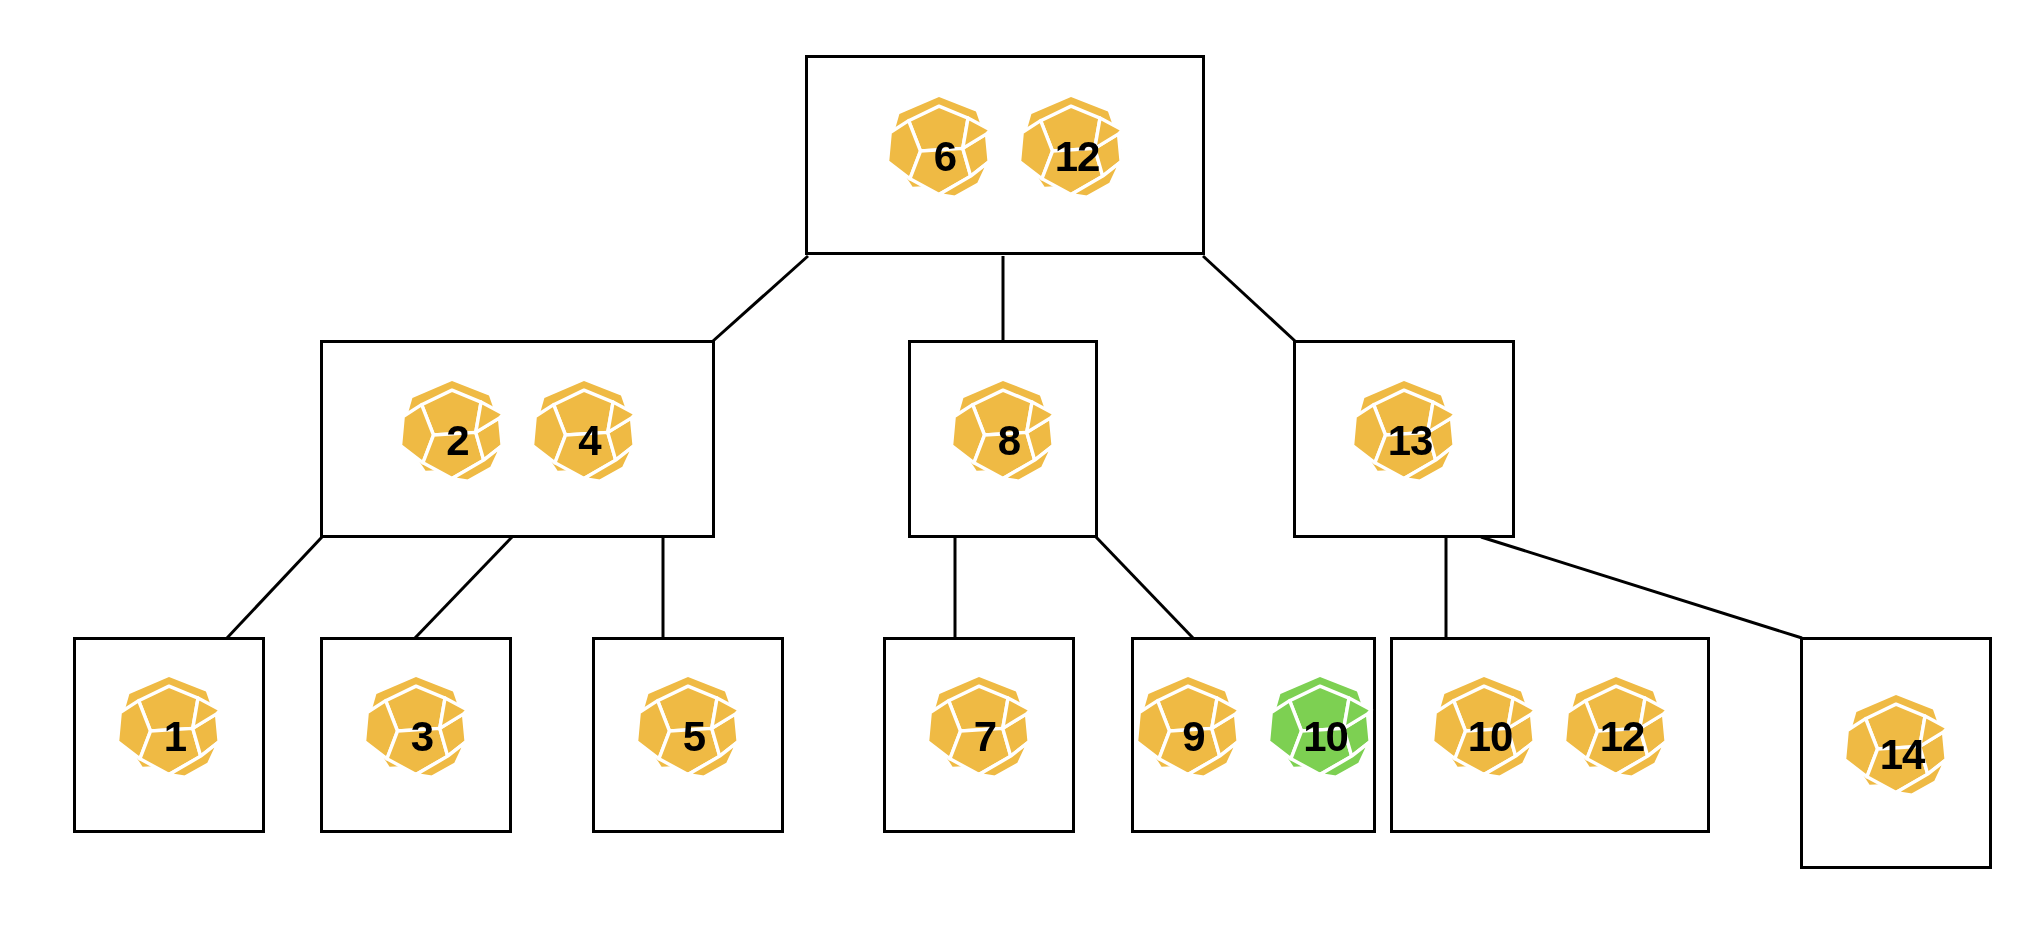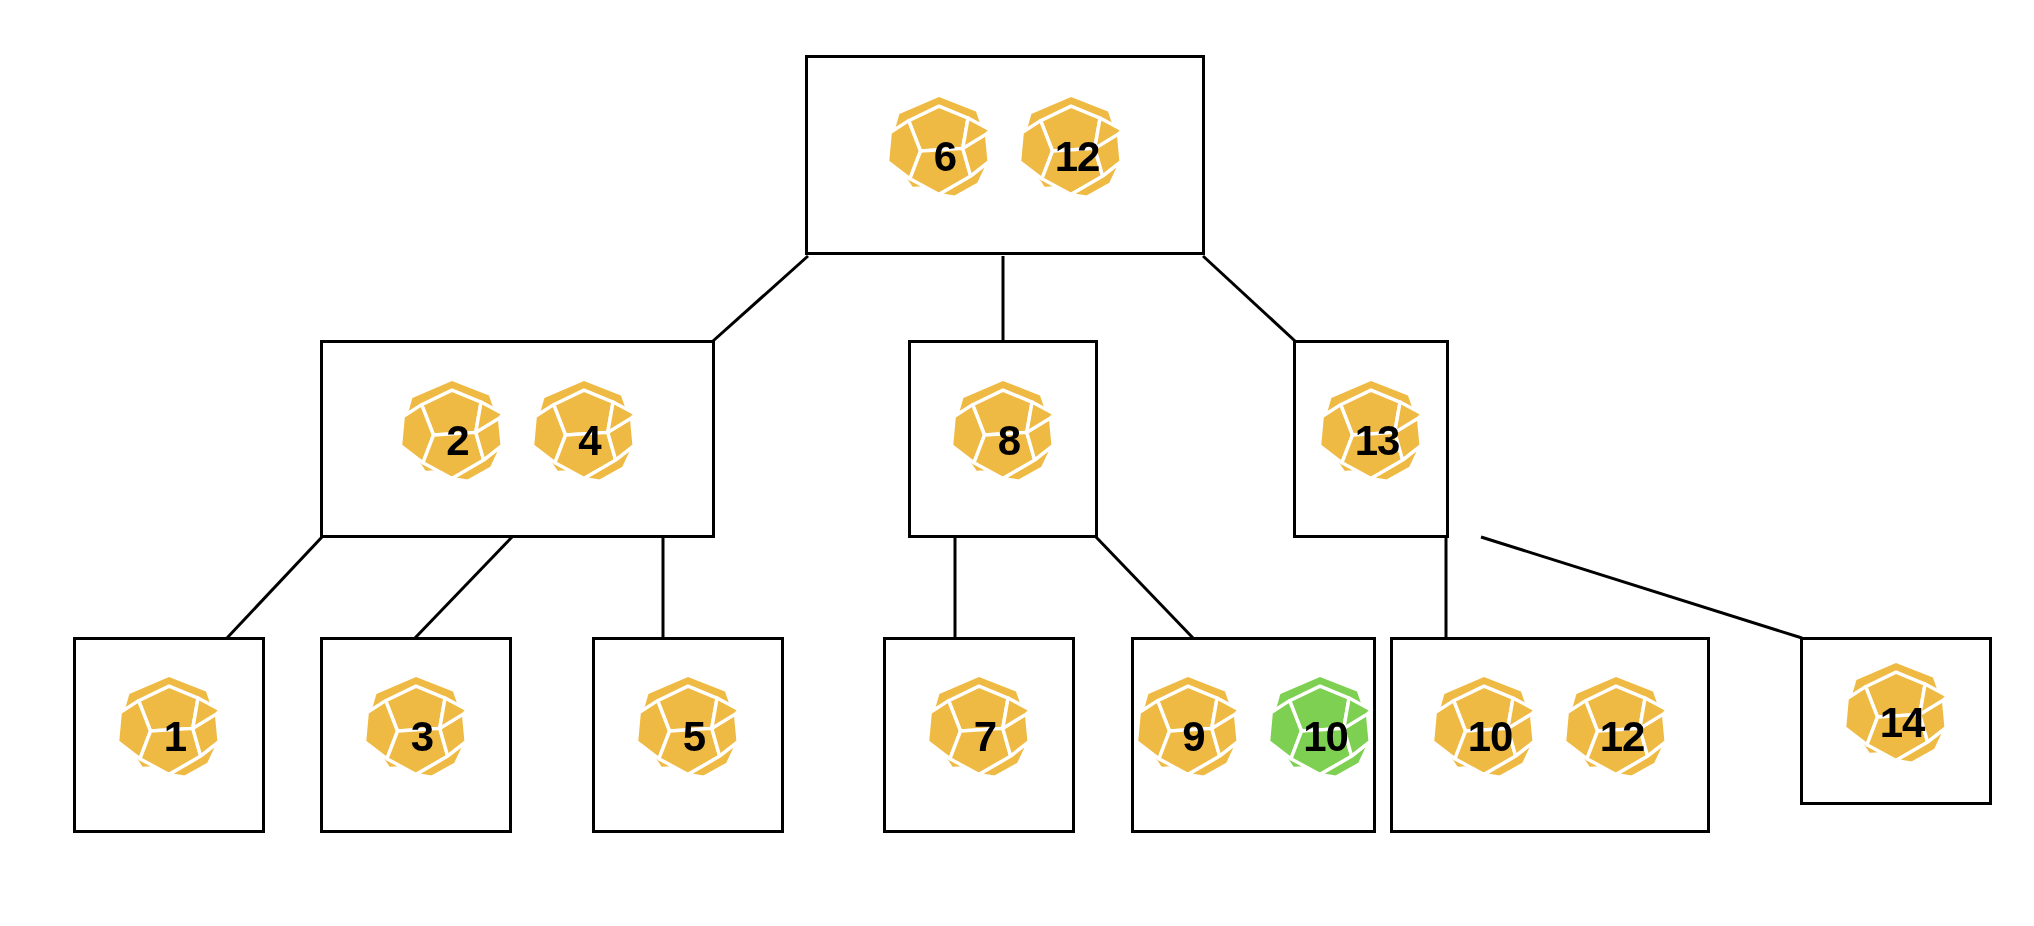--- a/index.html
+++ b/index.html
@@ -141,21 +141,21 @@
             <polygon points="50,13 72,22 68,45 36,47 27,24" fill="#EFBA44" stroke="#ffffff" stroke-width="2.6" stroke-linejoin="round"></polygon>
             <polygon points="27,24 36,47 28,68 11,55 13,33" fill="#EFBA44" stroke="#ffffff" stroke-width="2.6" stroke-linejoin="round"></polygon>
             <polygon points="36,47 68,45 74,66 50,80 28,68" fill="#EFBA44" stroke="#ffffff" stroke-width="2.6" stroke-linejoin="round"></polygon>
             <polygon points="68,45 86,34 88,55 74,66" fill="#EFBA44" stroke="#ffffff" stroke-width="2.6" stroke-linejoin="round"></polygon>
             <polygon points="72,22 89,31 86,34 68,45" fill="#EFBA44" stroke="#ffffff" stroke-width="2.6" stroke-linejoin="round"></polygon>
             <polygon points="74,66 88,55 80,72 62,82 50,80" fill="#EFBA44" stroke="#ffffff" stroke-width="2.6" stroke-linejoin="round"></polygon>
           </svg>
           <span class="key-label">8</span>
         </div>
       </div>
-      <div class="tree-node" style="left: 1293px; top: 340px; width: 156px; height: 198px; border-color: rgb(0, 0, 0);">
+      <div class="tree-node" style="left: 1293px; top: 340px; width: 222px; height: 198px; border-color: rgb(0, 0, 0);">
         <div class="key-cell">
           <svg viewBox="0 0 100 100">
             <polygon points="50,6 78,17 88,46 72,72 30,74 12,47 20,19" fill="#EFBA44"></polygon>
             <polygon points="50,13 72,22 68,45 36,47 27,24" fill="#EFBA44" stroke="#ffffff" stroke-width="2.6" stroke-linejoin="round"></polygon>
             <polygon points="27,24 36,47 28,68 11,55 13,33" fill="#EFBA44" stroke="#ffffff" stroke-width="2.6" stroke-linejoin="round"></polygon>
             <polygon points="36,47 68,45 74,66 50,80 28,68" fill="#EFBA44" stroke="#ffffff" stroke-width="2.6" stroke-linejoin="round"></polygon>
             <polygon points="68,45 86,34 88,55 74,66" fill="#EFBA44" stroke="#ffffff" stroke-width="2.6" stroke-linejoin="round"></polygon>
             <polygon points="72,22 89,31 86,34 68,45" fill="#EFBA44" stroke="#ffffff" stroke-width="2.6" stroke-linejoin="round"></polygon>
             <polygon points="74,66 88,55 80,72 62,82 50,80" fill="#EFBA44" stroke="#ffffff" stroke-width="2.6" stroke-linejoin="round"></polygon>
           </svg>
@@ -263,21 +263,21 @@
             <polygon points="50,13 72,22 68,45 36,47 27,24" fill="#EFBA44" stroke="#ffffff" stroke-width="2.6" stroke-linejoin="round"></polygon>
             <polygon points="27,24 36,47 28,68 11,55 13,33" fill="#EFBA44" stroke="#ffffff" stroke-width="2.6" stroke-linejoin="round"></polygon>
             <polygon points="36,47 68,45 74,66 50,80 28,68" fill="#EFBA44" stroke="#ffffff" stroke-width="2.6" stroke-linejoin="round"></polygon>
             <polygon points="68,45 86,34 88,55 74,66" fill="#EFBA44" stroke="#ffffff" stroke-width="2.6" stroke-linejoin="round"></polygon>
             <polygon points="72,22 89,31 86,34 68,45" fill="#EFBA44" stroke="#ffffff" stroke-width="2.6" stroke-linejoin="round"></polygon>
             <polygon points="74,66 88,55 80,72 62,82 50,80" fill="#EFBA44" stroke="#ffffff" stroke-width="2.6" stroke-linejoin="round"></polygon>
           </svg>
           <span class="key-label">12</span>
         </div>
       </div>
-      <div class="tree-node" style="left: 1800px; top: 637px; width: 192px; height: 168px; border-color: rgb(0, 0, 0);">
+      <div class="tree-node" style="left: 1800px; top: 637px; width: 192px; height: 232px; border-color: rgb(0, 0, 0);">
         <div class="key-cell">
           <svg viewBox="0 0 100 100">
             <polygon points="50,6 78,17 88,46 72,72 30,74 12,47 20,19" fill="#EFBA44"></polygon>
             <polygon points="50,13 72,22 68,45 36,47 27,24" fill="#EFBA44" stroke="#ffffff" stroke-width="2.6" stroke-linejoin="round"></polygon>
             <polygon points="27,24 36,47 28,68 11,55 13,33" fill="#EFBA44" stroke="#ffffff" stroke-width="2.6" stroke-linejoin="round"></polygon>
             <polygon points="36,47 68,45 74,66 50,80 28,68" fill="#EFBA44" stroke="#ffffff" stroke-width="2.6" stroke-linejoin="round"></polygon>
             <polygon points="68,45 86,34 88,55 74,66" fill="#EFBA44" stroke="#ffffff" stroke-width="2.6" stroke-linejoin="round"></polygon>
             <polygon points="72,22 89,31 86,34 68,45" fill="#EFBA44" stroke="#ffffff" stroke-width="2.6" stroke-linejoin="round"></polygon>
             <polygon points="74,66 88,55 80,72 62,82 50,80" fill="#EFBA44" stroke="#ffffff" stroke-width="2.6" stroke-linejoin="round"></polygon>
           </svg>

